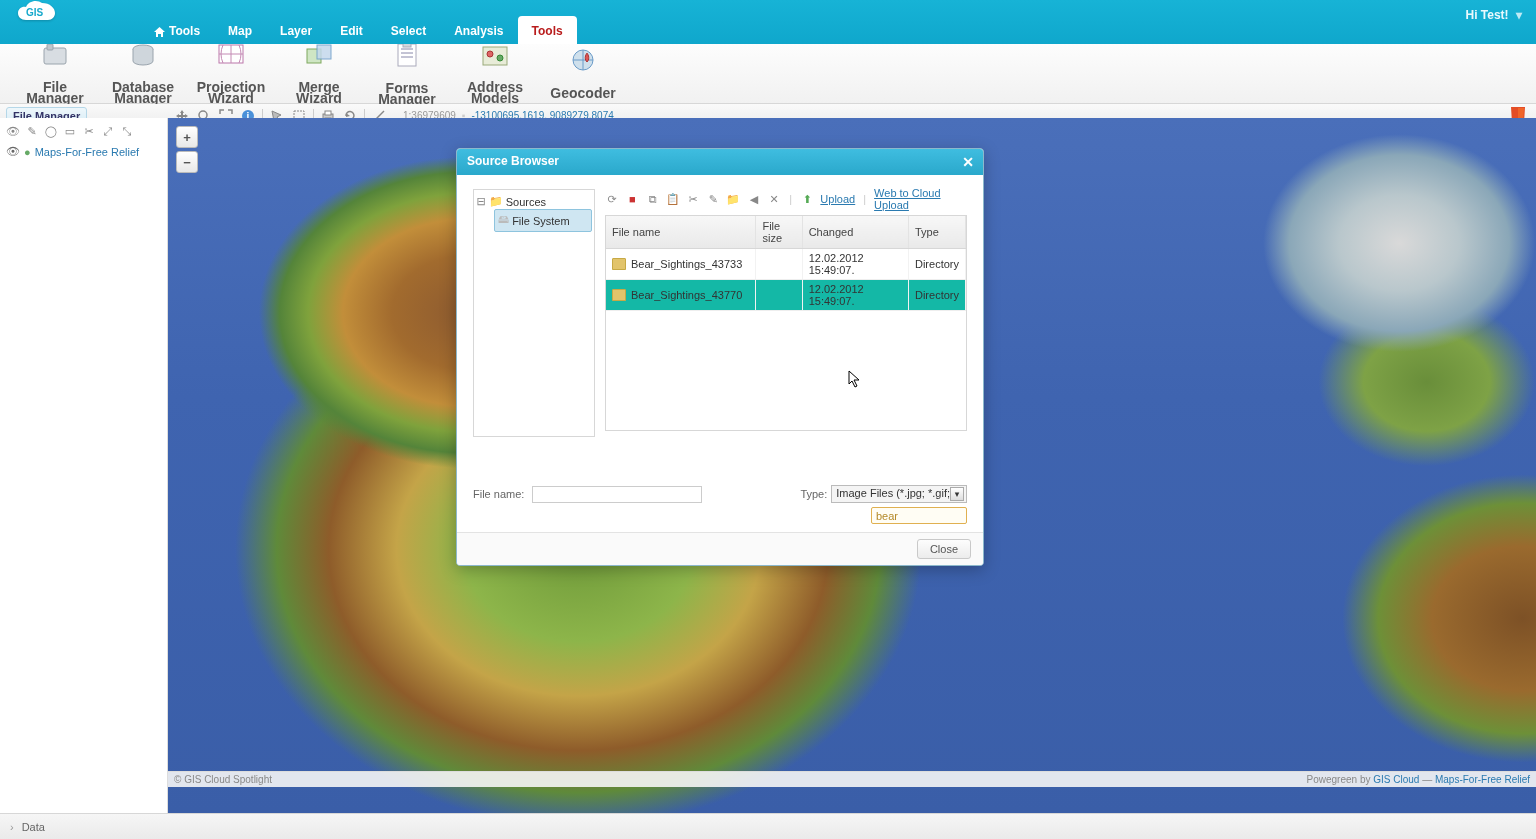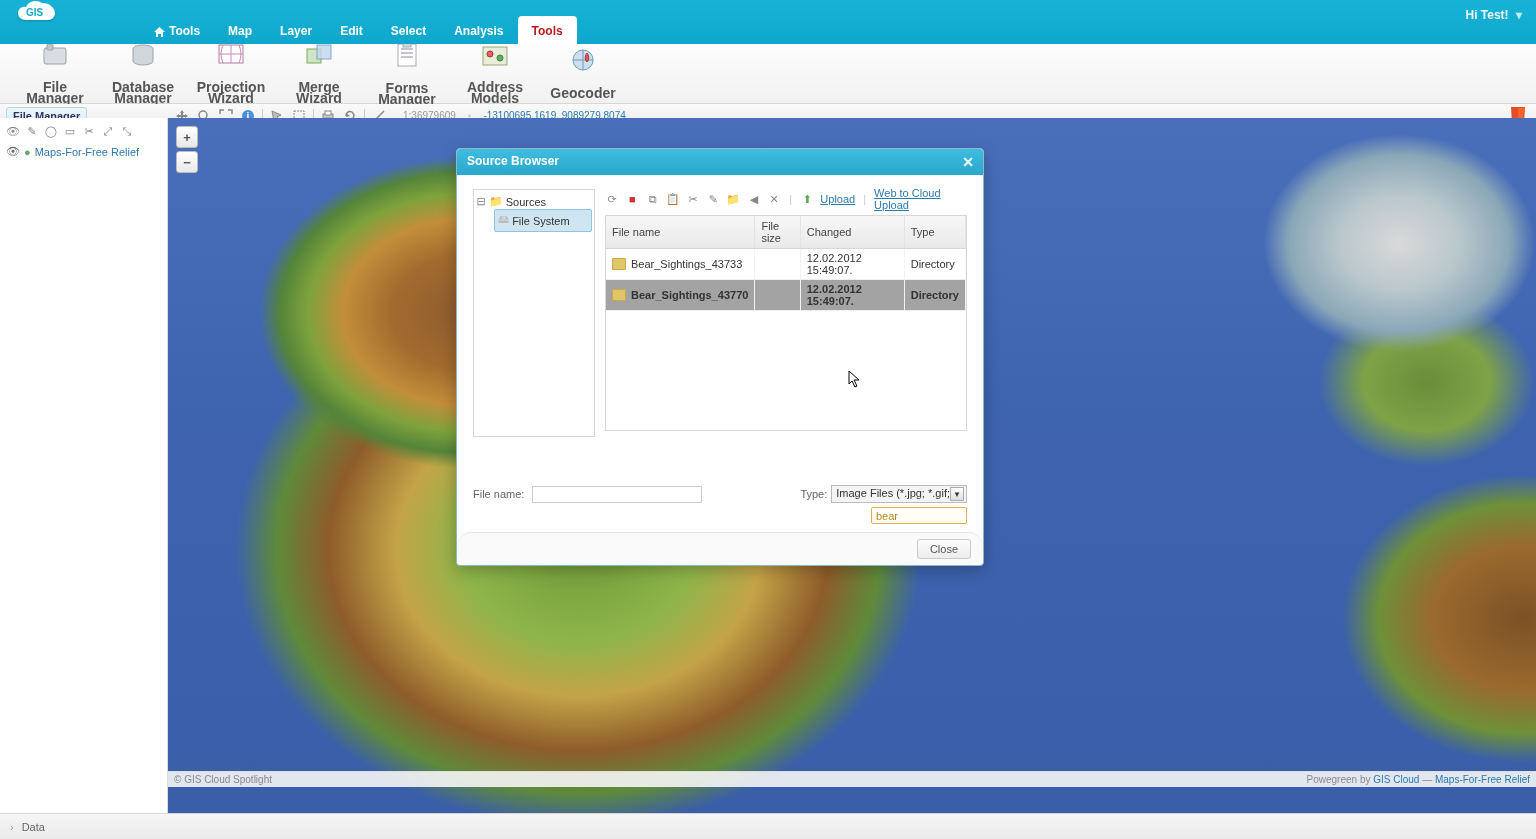--- a/index.html
+++ b/index.html
@@ -18,21 +18,21 @@
   .ribbon { height:60px; background:linear-gradient(#fdfdfd,#f1f1f1); border-bottom:1px solid #d7d7d7; display:flex; padding:4px 26px; gap:30px;}
   .ribitem { display:flex; flex-direction:column; align-items:center; justify-content:center; width:58px; cursor:pointer; color:#555;}
   .ribitem .ico { width:28px; height:24px; display:flex;align-items:center;justify-content:center;}
   .ribitem .lbl { text-align:center; font-size:14px; line-height:11px; margin-top:16px;font-weight:bold;}
   
   .toolbar { height:24px; background:linear-gradient(#fafafa,#ececec); border-bottom:1px solid #ddd; display:flex; align-items:center;}
   .side-title-wrap { width:168px; display:flex;align-items:center;padding:0 6px;}
   .side-title { background:linear-gradient(#eef7fb,#d6ecf6); border:1px solid #b5d7e8; border-radius:3px; padding:2px 6px; font-weight:bold; color:#336; font-size:11px;}
   .tbicons { display:flex; align-items:center; gap:6px; padding:0 6px;}
   .tbicons span { width:16px;height:16px;display:inline-flex;align-items:center;justify-content:center; color:#888; cursor:pointer;}
-  .coords { margin-left:10px; color:#999; font-size:10px; display:flex; align-items:center; gap:12px;}
+  .coords { margin-left:10px; color:#999; font-size:10px; display:flex; align-items:center; gap:6px;}
   .coords .blue { color:#2a7ab0;}
   .html5 { position:absolute; right:10px;}
   
   .main { position:absolute; top:118px; left:0; right:0; bottom:26px;}
   .sidebar { position:absolute; left:0; top:0; bottom:0; width:168px; background:#fff; border-right:1px solid #ddd; padding:4px 2px;}
   .layer-tools { display:flex; gap:5px; padding:2px 4px 5px;}
   .layer-tools span { width:14px;height:14px;display:inline-flex;align-items:center;justify-content:center;color:#888;cursor:pointer;}
   .layer-row { display:flex; align-items:center; gap:4px; padding:2px 4px; font-size:11px; color:#2a7ab0; cursor:pointer;}
   .map { position:absolute; left:168px; right:0; top:0; bottom:0; overflow:hidden;}
   
@@ -58,31 +58,31 @@
   .tree-node.selected { background:#cfe6f2;border:1px solid #8ec4de;border-radius:2px;}
   .right { flex:1;}
   .browser-tb { display:flex; align-items:center; gap:6px; height:20px; margin-bottom:6px;}
   .browser-tb .bico { width:16px;height:16px;display:inline-flex;align-items:center;justify-content:center;color:#888;cursor:pointer;}
   .browser-tb .sep { color:#ccc; margin:0 2px;}
   .browser-tb a { color:#2a7ab0; text-decoration:underline; cursor:pointer; font-size:11px;}
   .grid { border:1px solid #d7d7d7; height:216px; overflow:auto;}
   .grid table { width:100%; border-collapse:collapse; font-size:11px;}
   .grid th { background:linear-gradient(#f7f7f7,#e9e9e9); border-bottom:1px solid #d7d7d7; border-right:1px solid #e3e3e3; text-align:left; padding:4px 6px; font-weight:normal; color:#444;}
   .grid td { padding:3px 6px; border-bottom:1px solid #eee; border-right:1px solid #f2f2f2;}
-  .grid tr.alt td { background:#a3a3a3;font-weight:bold;}
+  .grid tr.alt td { background:#14b8a6;}
   .grid .fico { display:inline-block; width:14px;height:12px;background:#e2c46b;border:1px solid #c7a945;border-radius:1px 1px 0 0;vertical-align:-2px;margin-right:5px;}
   .dlg-foot1 { padding:0 16px 4px; display:flex; align-items:center; gap:8px;margin-top:40px;}
   .dlg-foot1 label { color:#666;}
   .dlg-foot1 input[type=text]{ border:1px solid #ccc;padding:2px 4px;width:170px;height:17px;font-size:11px;}
   .type-wrap { display:flex;align-items:center;gap:4px;margin-left:auto;}
   .type-select { border:1px solid #bbb;background:#f4f4f4;padding:1px 16px 1px 4px;height:18px;position:relative;min-width:100px;font-size:11px;}
   .type-select .arr { position:absolute;right:2px;top:1px;width:14px;height:14px;border:1px solid #aaa;background:linear-gradient(#fff,#ddd);text-align:center;line-height:12px;font-size:9px;}
   .dlg-foot2 { padding:0 16px 8px; display:flex; justify-content:flex-end;}
   .search-box { border:1px solid #e0b050; background:#fffdf4; padding:2px 4px; width:96px;height:17px;font-size:11px;color:#b58a2a;border-radius:2px;}
-  .dlg-buttons { border-top:1px solid #e3e3e3; padding:6px 12px; text-align:right; background:#fafafa;border-bottom-left-radius:3px;border-bottom-right-radius:3px;border-radius:15px;}
+  .dlg-buttons { border-top:1px solid #e3e3e3; padding:6px 12px; text-align:right; background:#fafafa;border-bottom-left-radius:3px;border-bottom-right-radius:3px;}
   .dlg-buttons button { background:linear-gradient(#fdfdfd,#ececec);border:1px solid #c9c9c9;border-radius:3px;padding:3px 12px;font-size:11px;color:#555;cursor:pointer;}
   
   .cursor { position:absolute; left:848px; top:370px; pointer-events:none;}
   
   .statusbar { position:absolute; left:168px; right:0; bottom:26px; height:16px; background:rgba(245,245,245,.9); border-top:1px solid #ddd; font-size:10px; color:#888; display:flex; align-items:center; padding:0 6px; justify-content:space-between;}
   .statusbar a { color:#2a7ab0; text-decoration:none;}
   .bottombar { position:absolute; left:0;right:0;bottom:0;height:26px;background:linear-gradient(#f6f6f6,#eaeaea);border-top:1px solid #d7d7d7;display:flex;align-items:center;padding:0 10px;color:#666;}
   .bottombar .chev { margin-right:8px;color:#999;}
   
   svg { display:block;}

